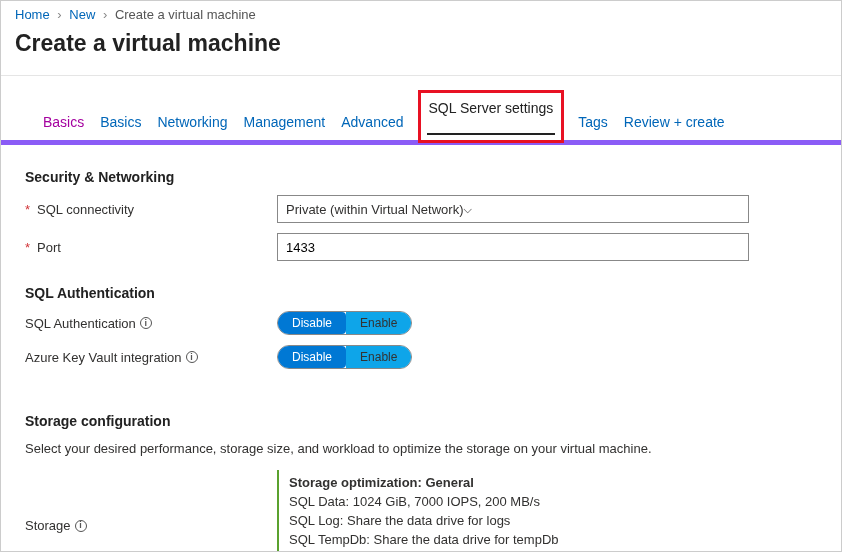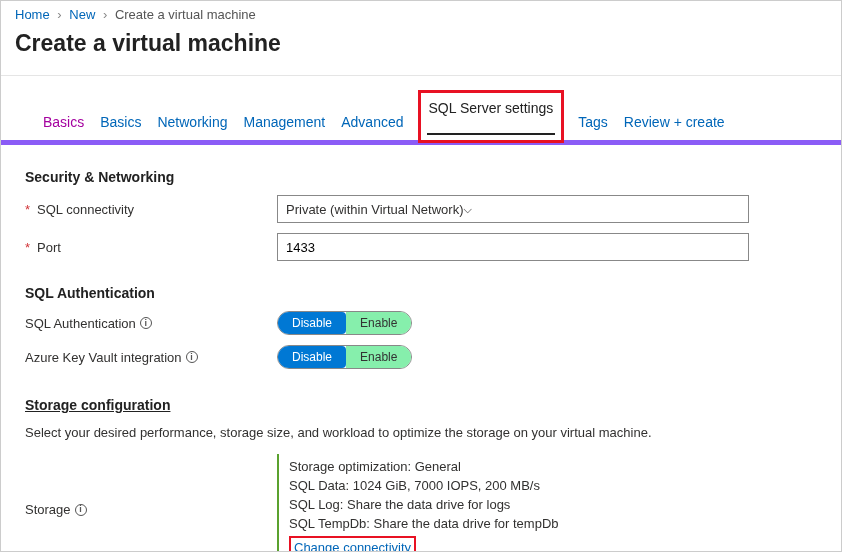--- a/index.html
+++ b/index.html
@@ -108,41 +108,41 @@
     overflow: hidden;
     height: 24px;
     align-items: stretch;
   }
   .toggle-opt {
     padding: 0 14px;
     font-size: 12px;
     display: flex;
     align-items: center;
     color: #333;
-    background: #86efac;
+    background: #0ea5e9;
     cursor: pointer;
   }
   .toggle-opt.on {
     background: #0078d4;
     color: #fff;
     border-radius: 4px;
   }
   .desc {
     font-size: 13px;
     color: #323130;
     margin: 12px 0 14px 0;
   }
   .storage-block {
     flex: 0 0 472px;
     border-left: 2px solid #5aa12e;
     padding: 4px 0 4px 10px;
     font-size: 13px;
     line-height: 1.45;
   }
-  .storage-head { font-weight: 400; }
+  .storage-head { font-weight: 700; }
   .link-box {
     display: inline-block;
     color: #0066b8;
     border: 2px solid #e81123;
     padding: 1px 3px;
     margin-top: 3px;
     cursor: pointer;
   }
 </style>
 </head>
@@ -220,21 +220,21 @@
       <i class="info-icon">i</i>
     </div>
     <div class="input-col">
       <div class="toggle-pill">
         <div class="toggle-opt on">Disable</div>
         <div class="toggle-opt">Enable</div>
       </div>
     </div>
   </div>
 
-  <div class="section-h" style="margin-top:28px;text-decoration:underline;">Storage configuration</div>
+  <div class="section-h" style="margin-top:44px;">Storage configuration</div>
   <div class="desc">Select your desired performance, storage size, and workload to optimize the storage on your virtual machine.</div>
 
   <div class="form-row" style="align-items:center;">
     <div class="label-col">
       <span>Storage</span>
       <i class="info-icon">i</i>
     </div>
     <div class="storage-block">
       <div class="storage-head">Storage optimization: General</div>
       <div>SQL Data: 1024 GiB, 7000 IOPS, 200 MB/s</div>

